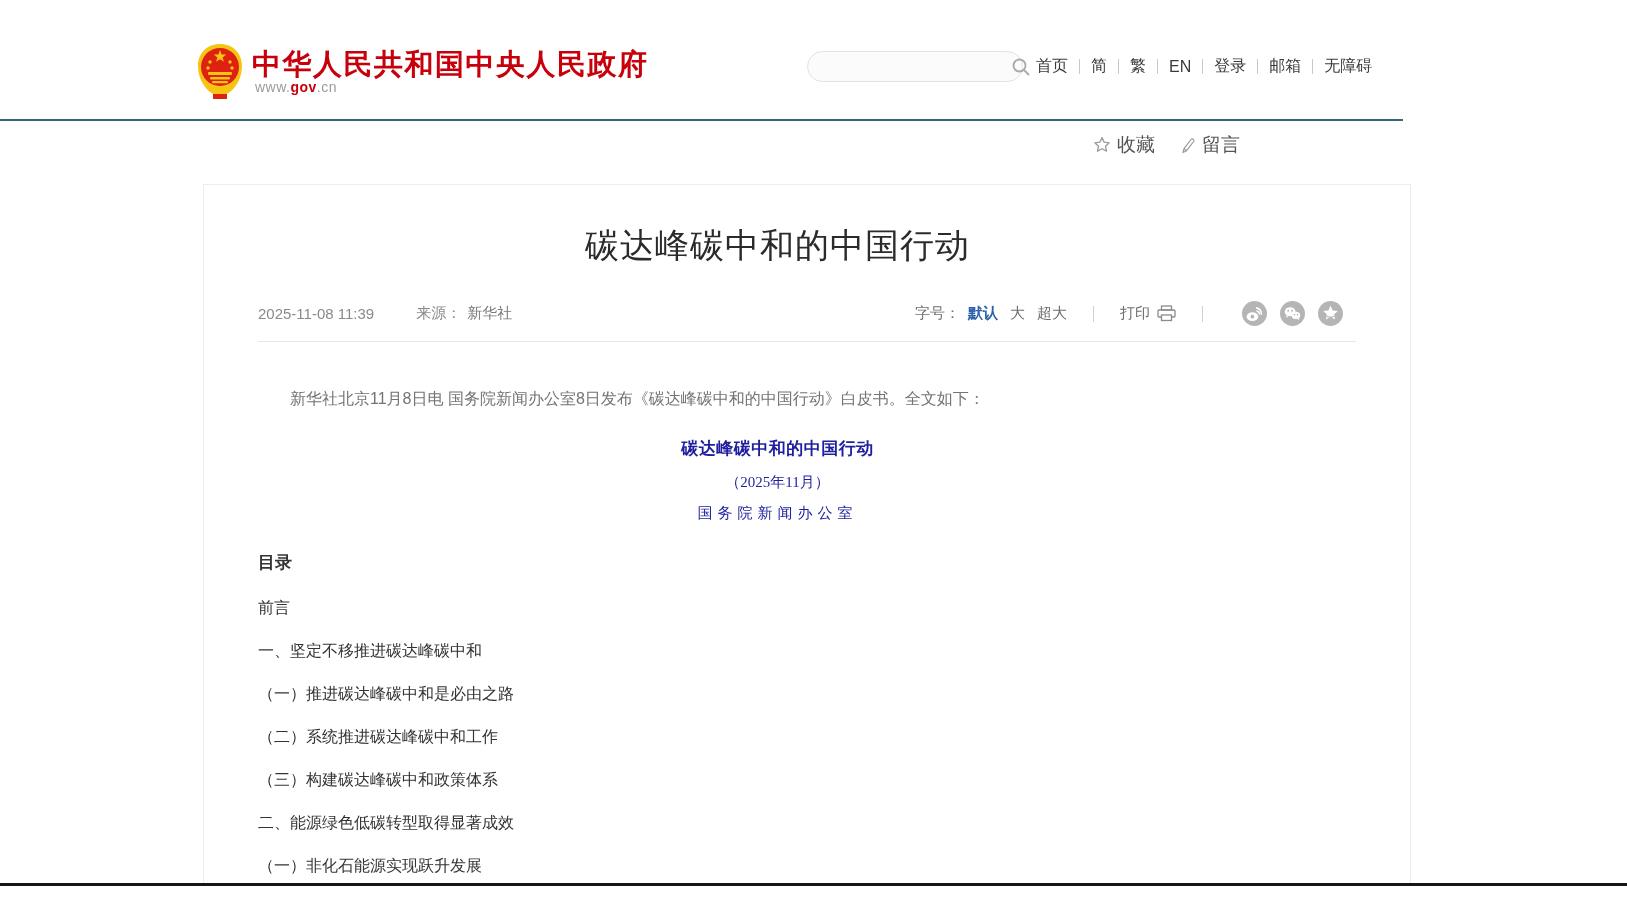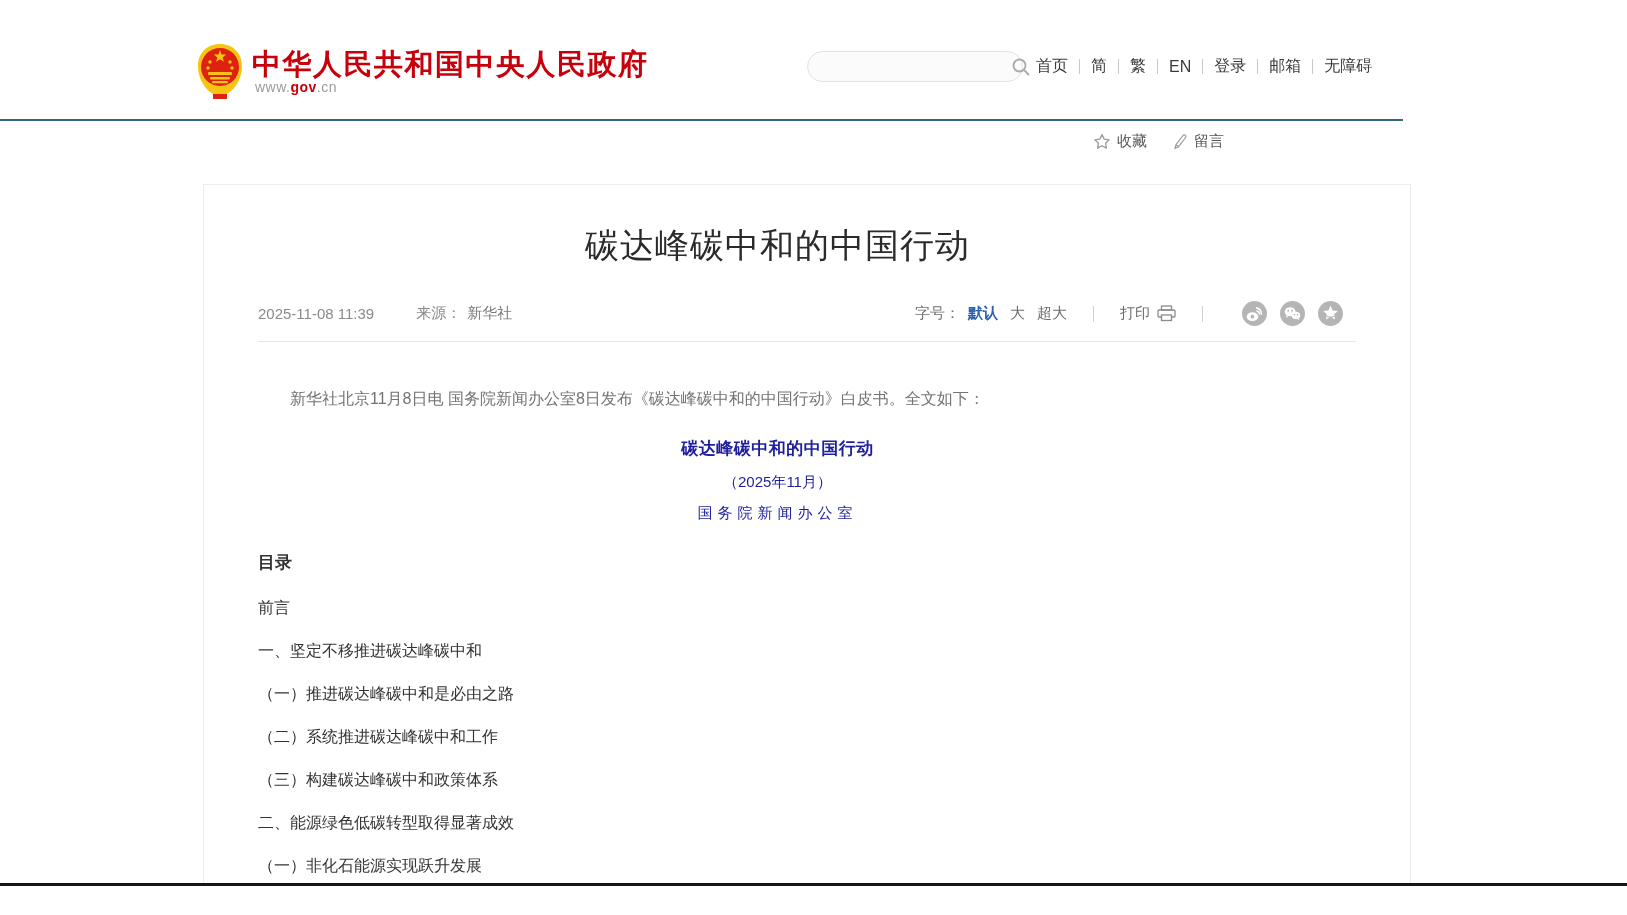--- a/index.html
+++ b/index.html
@@ -47,21 +47,21 @@
   }
   .top-nav .nav-item { cursor:pointer; }
   .top-nav .sep {
     display:inline-block; width:1px; height:15px; background:#c9c9c9;
     margin:0 11px;
   }
 
   
   .quick-actions {
     position:absolute; top:132px; left:1093px;
-    display:flex; align-items:center; font-size:15px; color:#555;
+    display:flex; align-items:center; font-size:19px; color:#555;
   }
   .quick-actions .qa { display:flex; align-items:center; cursor:pointer; }
   .quick-actions .qa + .qa { margin-left:25px; }
   .quick-actions svg { margin-right:6px; }
 
   
   .article-box {
     position:absolute; left:203px; top:184px; width:1208px; height:700px;
     background:#fff; border:1px solid #ededed; border-bottom:none;
     padding:0 54px;
@@ -92,21 +92,21 @@
     margin-top:15px; border:none; border-top:1px solid #e6e6e6; height:0;
   }
 
   .lead-para {
     margin-top:47px; font-size:16px; color:#737373; text-indent:2em;
     line-height:20px;
   }
 
   .doc-center { margin-right:59px; text-align:center; color:#1f1f9e; }
   .doc-title { margin-top:28px; font-size:17px; font-weight:bold; letter-spacing:0.5px; }
-  .doc-date  { margin-top:13px; font-size:15px; font-family:Liberation Sans, sans-serif; }
+  .doc-date  { margin-top:13px; font-size:15px; font-family:Liberation Serif, serif; }
   .doc-author{ margin-top:12px; font-size:15px; letter-spacing:5px;
                font-family:"DejaVu Serif","Liberation Serif",serif; }
 
   .toc-heading { margin-top:28px; font-size:17px; font-weight:bold; color:#333; }
   .toc-item { margin-top:25px; font-size:16px; color:#333; line-height:18px; }
 
   
   .bottom-edge {
     position:absolute; left:0; top:883px; width:1627px; height:3px;
     background:#161616; z-index:9;

